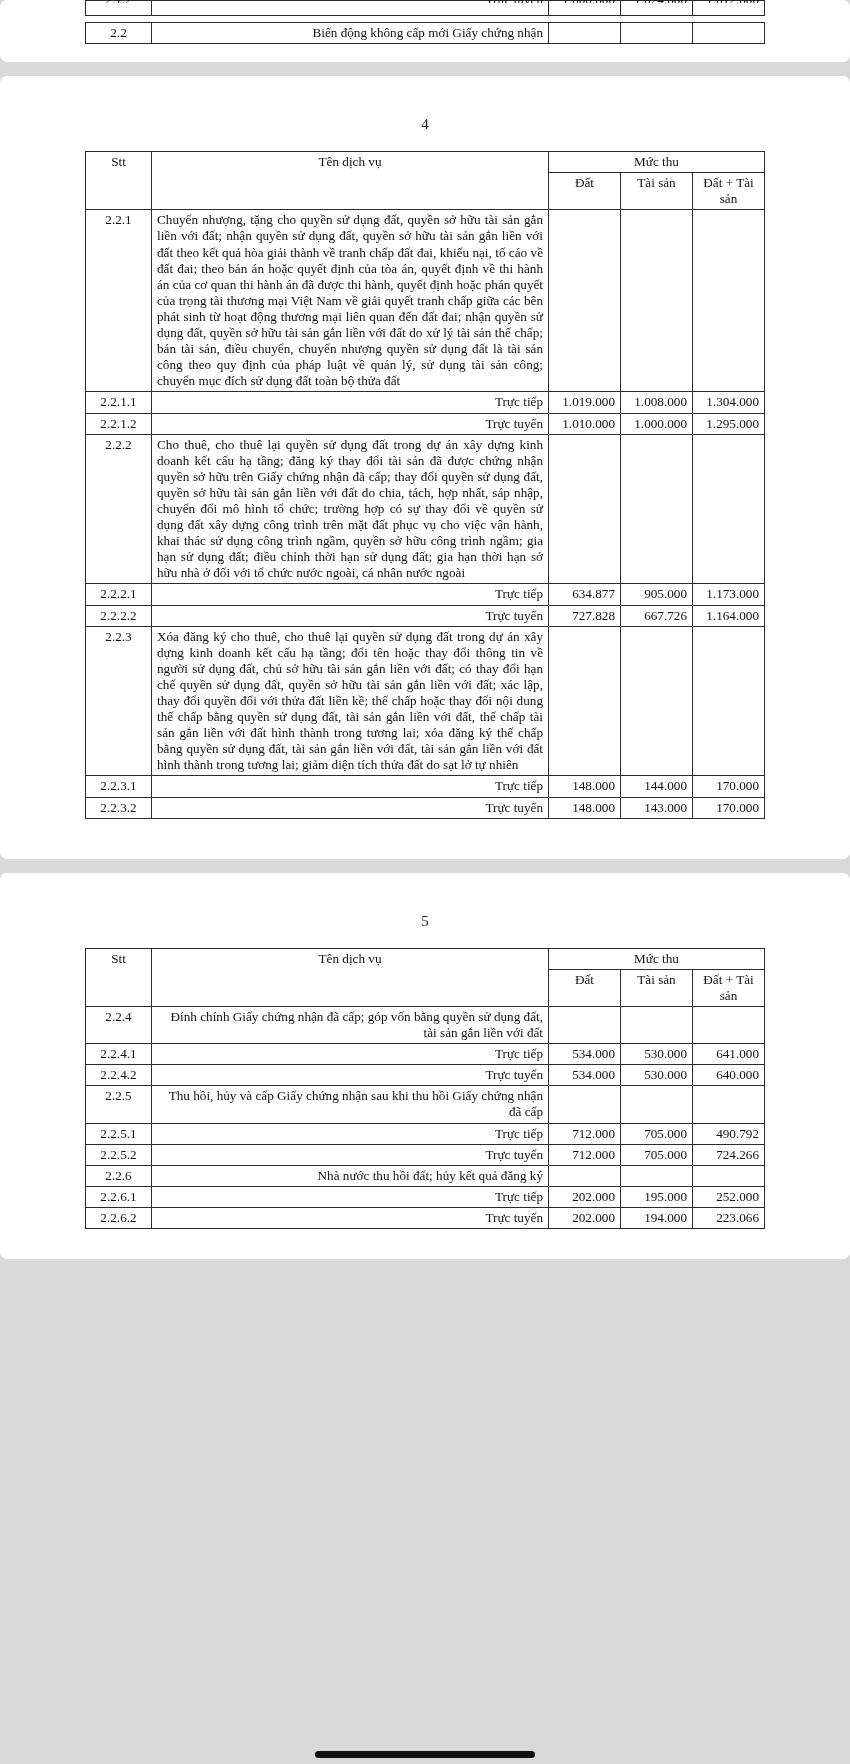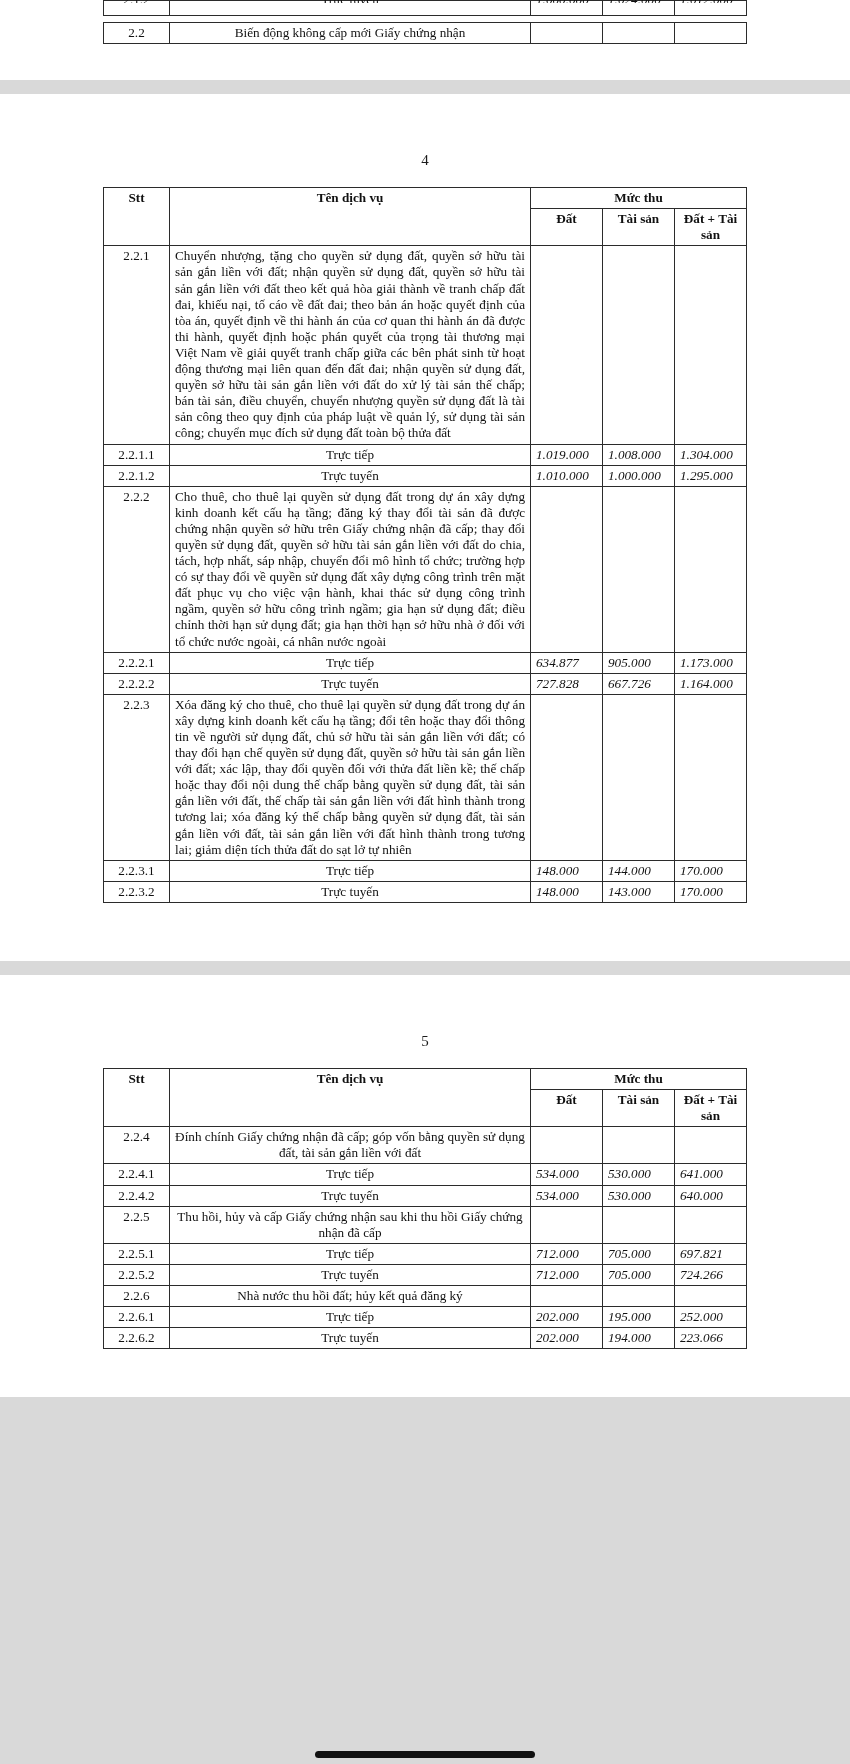--- a/index.html
+++ b/index.html
@@ -15,22 +15,23 @@
     width: 850px;
     min-height: 1764px;
     background: #d9d9d9;
     position: relative;
     overflow: hidden;
   }
   .page {
     background: #ffffff;
     width: 850px;
     box-sizing: border-box;
-    padding: 18px;
+    padding: 0;
     position: relative;
+    border-radius: 7px;
   }
   .page.partial-top {
     padding-top: 0;
   }
   .gap {
     height: 14px;
     background: #d9d9d9;
   }
   .page-inner {
     padding: 0 85px;
@@ -51,47 +52,46 @@
   }
   table.fee td, table.fee th {
     border: 1px solid #2b2b2b;
     padding: 2px 5px;
     font-size: 13.2px;
     line-height: 1.22;
     vertical-align: top;
   }
   th.hdr {
     text-align: center;
-    font-weight: bold;
+    font-weight: normal;
     vertical-align: middle;
     font-size: 13.6px;
     padding: 5px 3px;
   }
   .col-stt { width: 66px; }
   .col-name { width: auto; }
   .col-money { width: 72px; }
   td.stt {
     text-align: center;
     vertical-align: middle;
     font-size: 13.2px;
   }
   td.name {
     text-align: justify;
     text-justify: inter-word;
     hyphens: auto;
   }
   td.name-plain {
-    text-align: center;
+    text-align: right;
   }
   td.money {
-    text-align: left;
+    text-align: right;
     vertical-align: middle;
     font-size: 13.2px;
     white-space: nowrap;
-    font-style: italic;
   }
   .cut-wrap {
     overflow: hidden;
     height: 22px;
     position: relative;
   }
   .cut-wrap table.fee td {
     padding-top: 0;
     padding-bottom: 3px;
   }
@@ -323,21 +323,21 @@
             <td class="name name-plain">Thu hồi, hủy và cấp Giấy chứng nhận sau khi thu hồi Giấy chứng nhận đã cấp</td>
             <td class="money"></td>
             <td class="money"></td>
             <td class="money"></td>
           </tr>
           <tr>
             <td class="stt">2.2.5.1</td>
             <td class="name name-plain">Trực tiếp</td>
             <td class="money">712.000</td>
             <td class="money">705.000</td>
-            <td class="money">697.821</td>
+            <td class="money">490.792</td>
           </tr>
           <tr>
             <td class="stt">2.2.5.2</td>
             <td class="name name-plain">Trực tuyến</td>
             <td class="money">712.000</td>
             <td class="money">705.000</td>
             <td class="money">724.266</td>
           </tr>
           <tr>
             <td class="stt">2.2.6</td>

